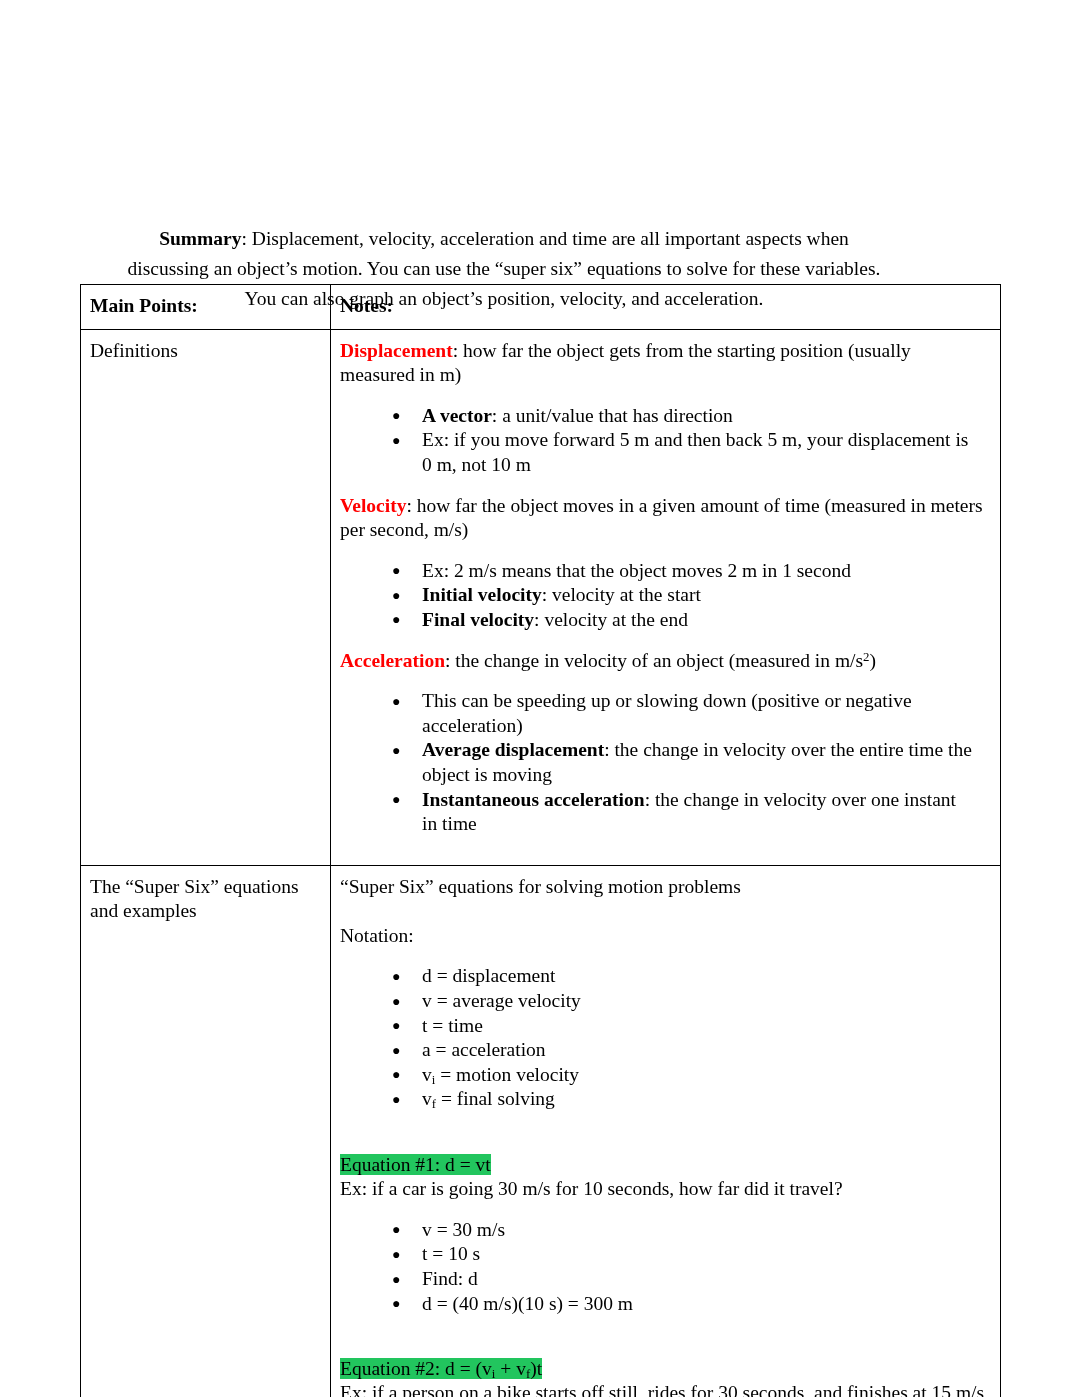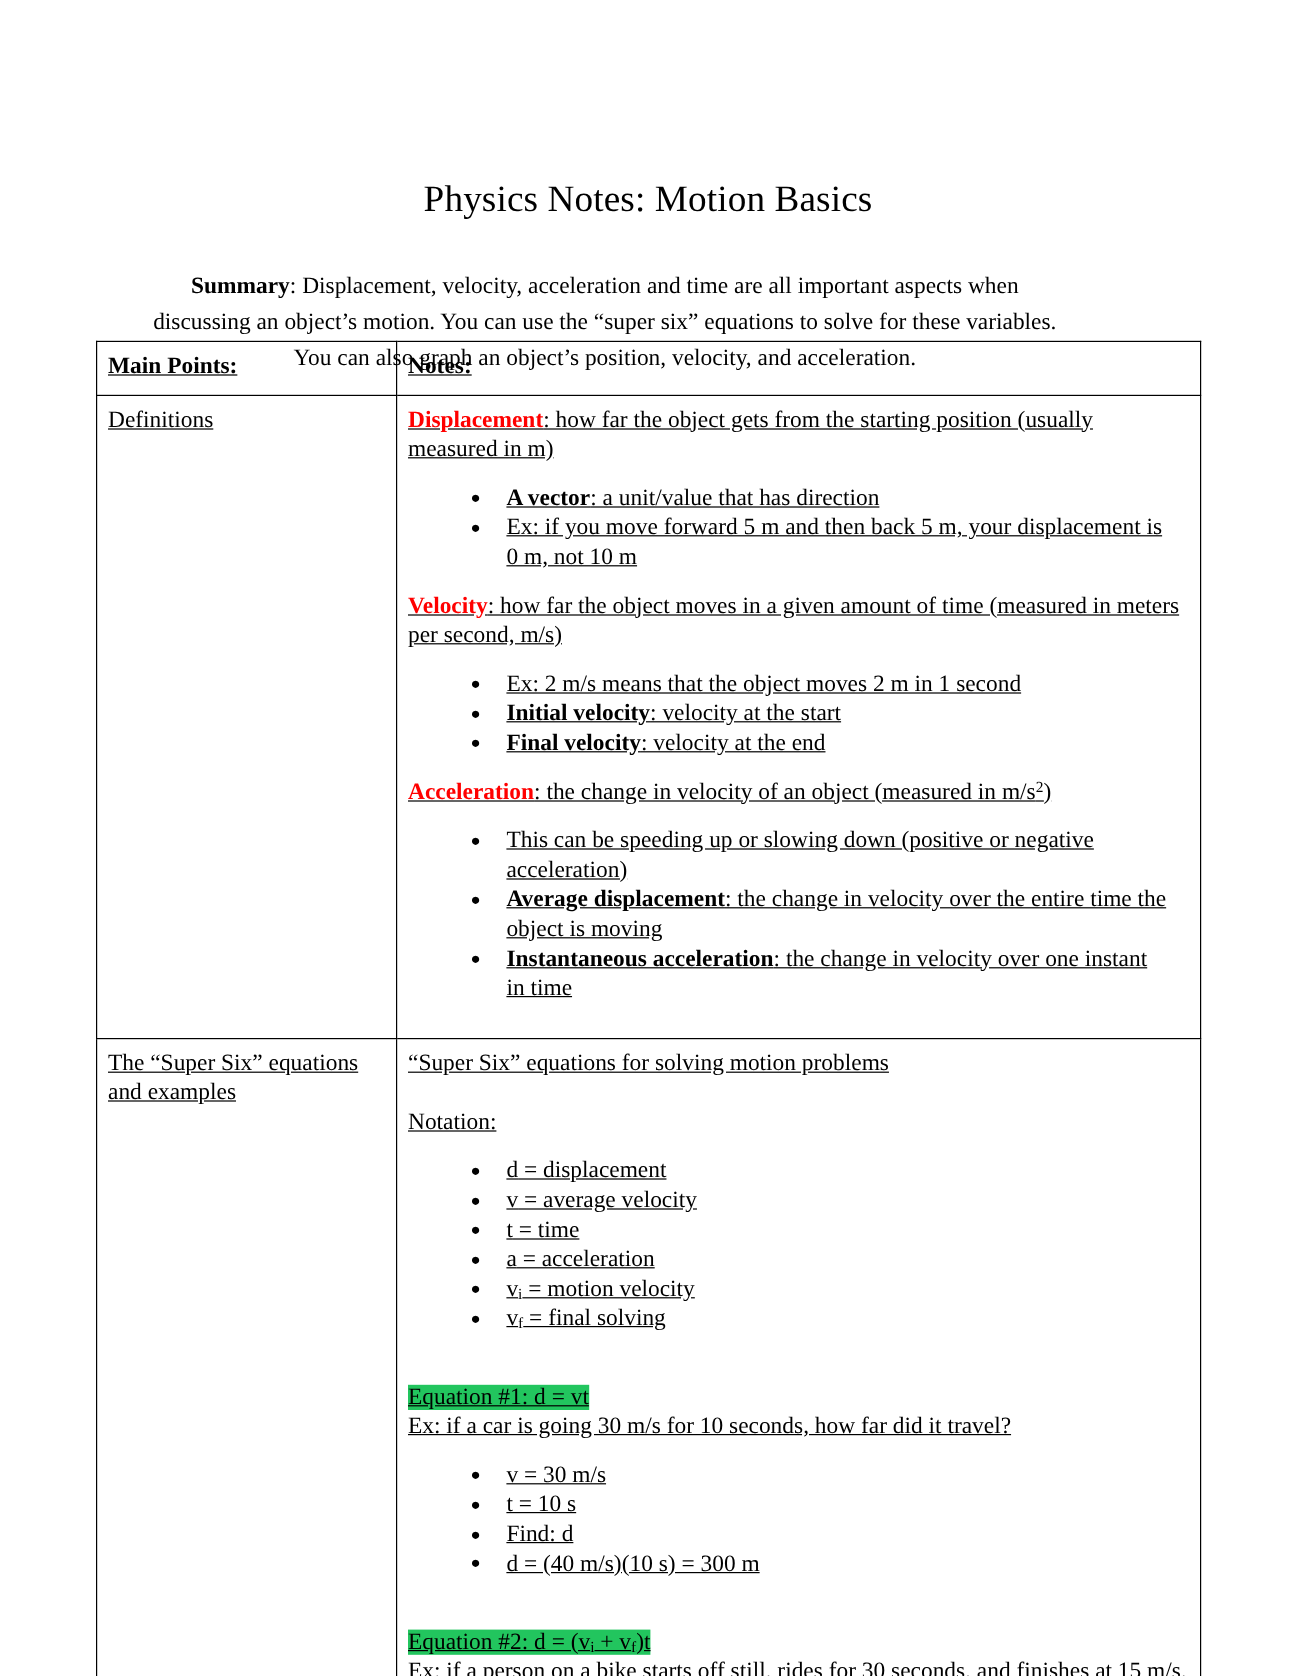--- a/index.html
+++ b/index.html
@@ -50,21 +50,20 @@
     left: 80px;
     top: 284px;
     width: 920px;
     border-collapse: collapse;
     table-layout: fixed;
   }
   table.notes-table td {
     border: 1.5px solid #000000;
     vertical-align: top;
     padding: 0;
-    text-decoration: underline;
   }
   .col-left { width: 250px; }
   .col-right { width: 670px; }
 
   .cell-pad {
     padding: 9px 10px 10px 9px;
     font-size: 19.5px;
     line-height: 24.6px;
   }
   .cell-pad-right {
@@ -107,21 +106,20 @@
     background: #22c55e;
     display: inline;
   }
   .spacer-line { display: block; height: 24.6px; }
 </style>
 </head>
 <body>
 
 <div class="page">
 
-  <h1 class="doc-title">Physics Notes: Motion Basics</h1>
 
   <p class="summary"><b>Summary</b><span>: Displacement, velocity, acceleration and time are all important aspects when discussing an object’s motion. You can use the “super six” equations to solve for these variables. You can also graph an object’s position, velocity, and acceleration.</span></p>
 
   <table class="notes-table">
     <colgroup>
       <col class="col-left">
       <col class="col-right">
     </colgroup>
     <tbody>
       <tr>

